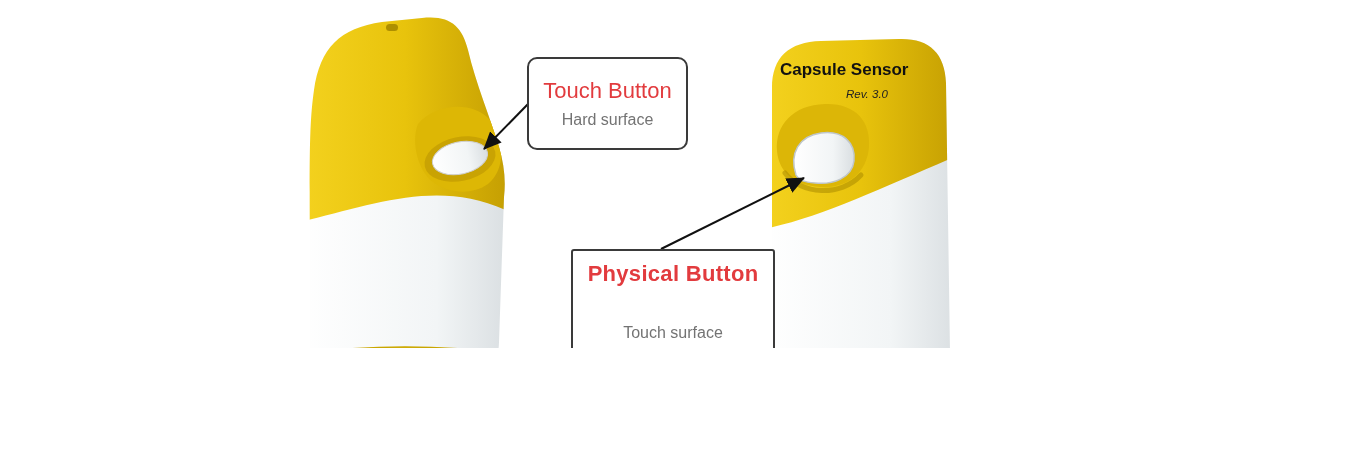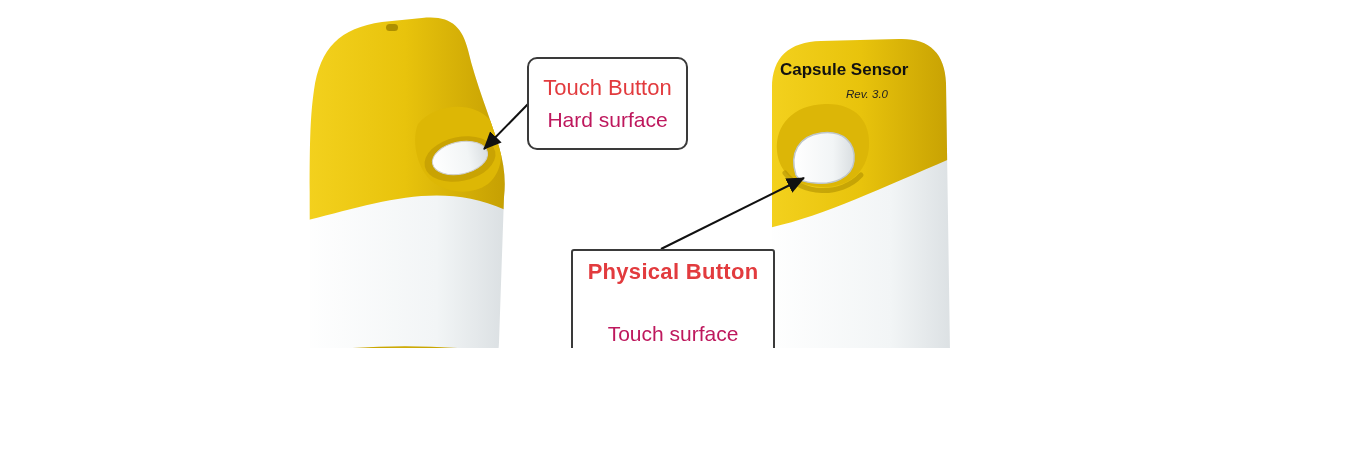--- a/index.html
+++ b/index.html
@@ -40,21 +40,21 @@
     width: 161px; height: 93px;
     border-radius: 10px;
   }
   .callout-physical {
     left: 571px; top: 249px;
     width: 204px; height: 106px;
     border-radius: 3px;
     gap: 40px;
   }
   .callout .title   { color: #e23b3e; font-size: 22px; line-height: 1; }
-  .callout .subtitle{ color: #be185d; font-size: 21px; line-height: 1; }
+  .callout .subtitle{ color: #737373; font-size: 16px; line-height: 1; }
   .callout-physical .title { font-weight: bold; letter-spacing: .3px; }
   svg text.dev-label { font-family: "Liberation Sans", sans-serif; font-weight: bold; fill: #111; }
   svg text.dev-rev   { font-family: "Liberation Sans", sans-serif; font-style: italic; fill: #222; }
 </style>
 </head>
 <body>
 
 <div class="canvas">
 
   <svg class="device device-left" viewBox="0 0 210 392">

